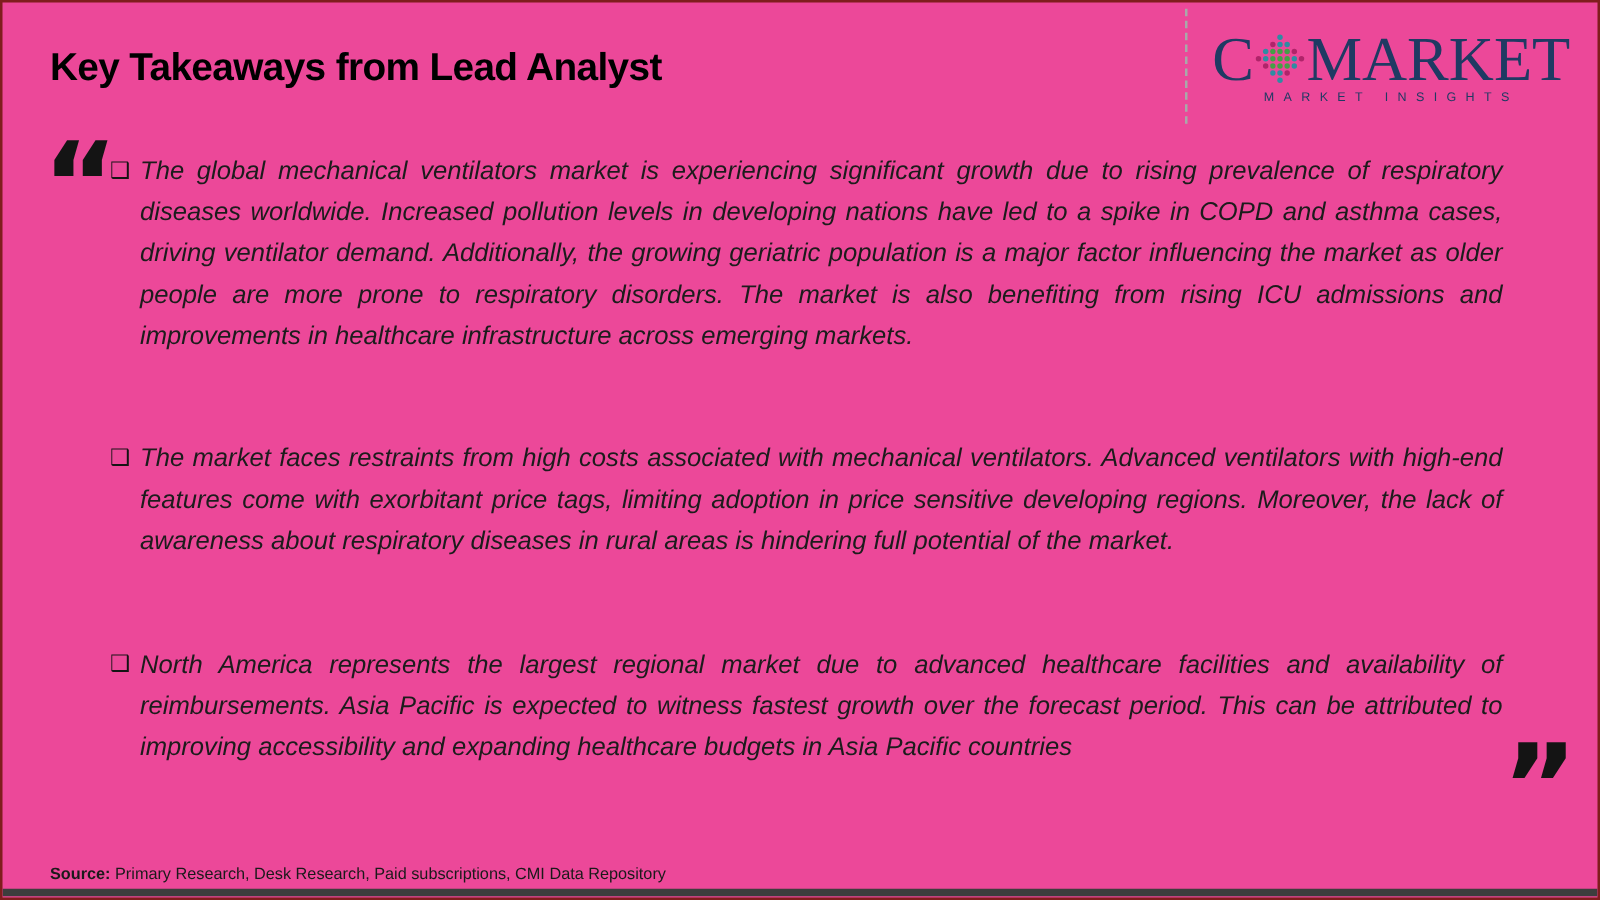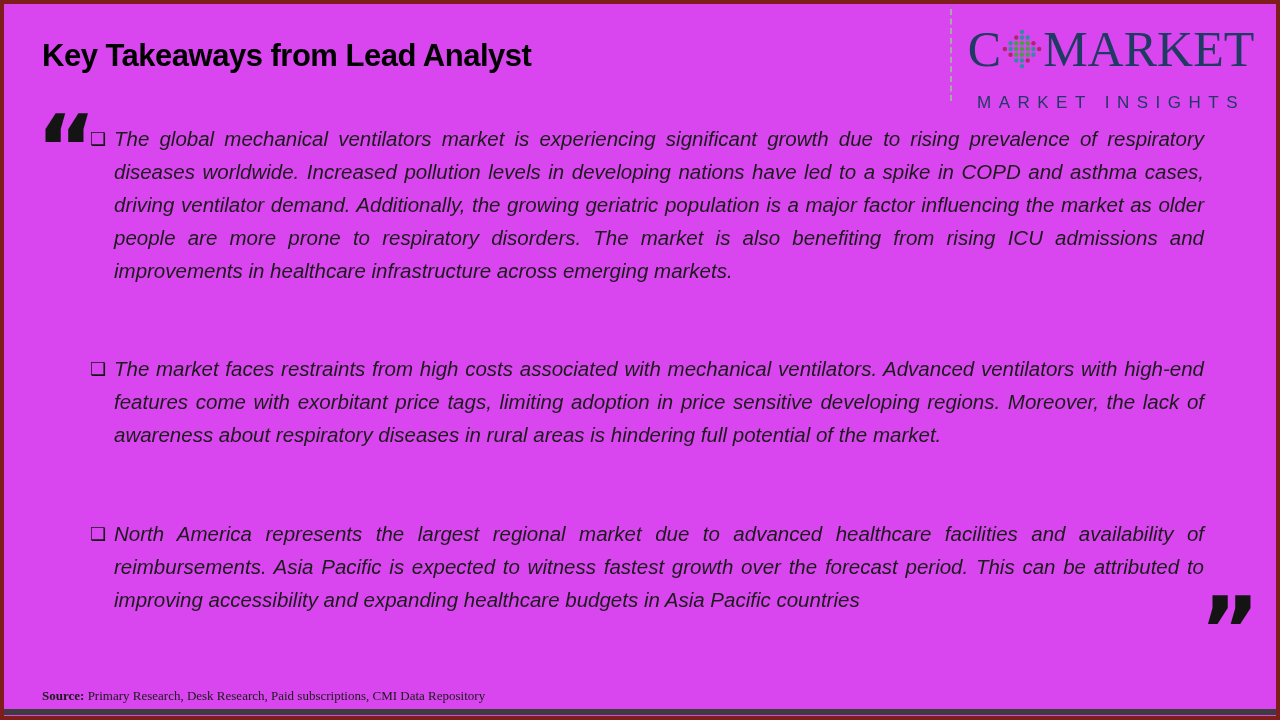--- a/index.html
+++ b/index.html
@@ -3,22 +3,22 @@
 <meta charset="utf-8">
 <style>
   * { margin: 0; padding: 0; box-sizing: border-box; }
   html, body { width: 1280px; height: 720px; background: #ffffff; }
   body { font-family: "Liberation Sans", sans-serif; }
 
   .slide {
     position: relative;
     width: 1280px;
     height: 720px;
-    background: #d946ef;
-    border: 4px solid #7f1d1d;
+    background: #ec4899;
+    border: 2px solid #7f1d1d;
     overflow: hidden;
   }
 
   
   .page-title {
     position: absolute;
     left: 38px;
     top: 34px;
     font-size: 31px;
     font-weight: bold;
@@ -48,23 +48,23 @@
     align-items: center;
     justify-content: center;
     font-family: "Liberation Serif", serif;
     font-size: 50px;
     line-height: 50px;
     color: #1f3a63;
     font-weight: normal;
   }
   .logo-word .globe { margin: 0 1px; display: block; }
   .logo-sub {
-    margin-top: 19px;
+    margin-top: 1px;
     font-family: "Liberation Sans", sans-serif;
-    font-size: 17px;
+    font-size: 10px;
     letter-spacing: 7.5px;
     color: #1f3a63;
     white-space: nowrap;
   }
 
   
   .quote-open, .quote-close {
     position: absolute;
     font-family: "DejaVu Sans", sans-serif;
     font-weight: bold;
@@ -102,21 +102,21 @@
     font-family: "DejaVu Sans", sans-serif;
   }
 
   
   .footer-source {
     position: absolute;
     left: 38px;
     bottom: 12px;
     font-size: 13px;
     color: #1a1a1a;
-    font-family: Liberation Serif, serif;
+    font-family: Liberation Sans, sans-serif;
   }
   .footer-source .src-label { font-weight: bold; }
   .bottom-bar {
     position: absolute;
     left: 0;
     right: 0;
     bottom: 1px;
     height: 6px;
     background: #3d3d3d;
   }

